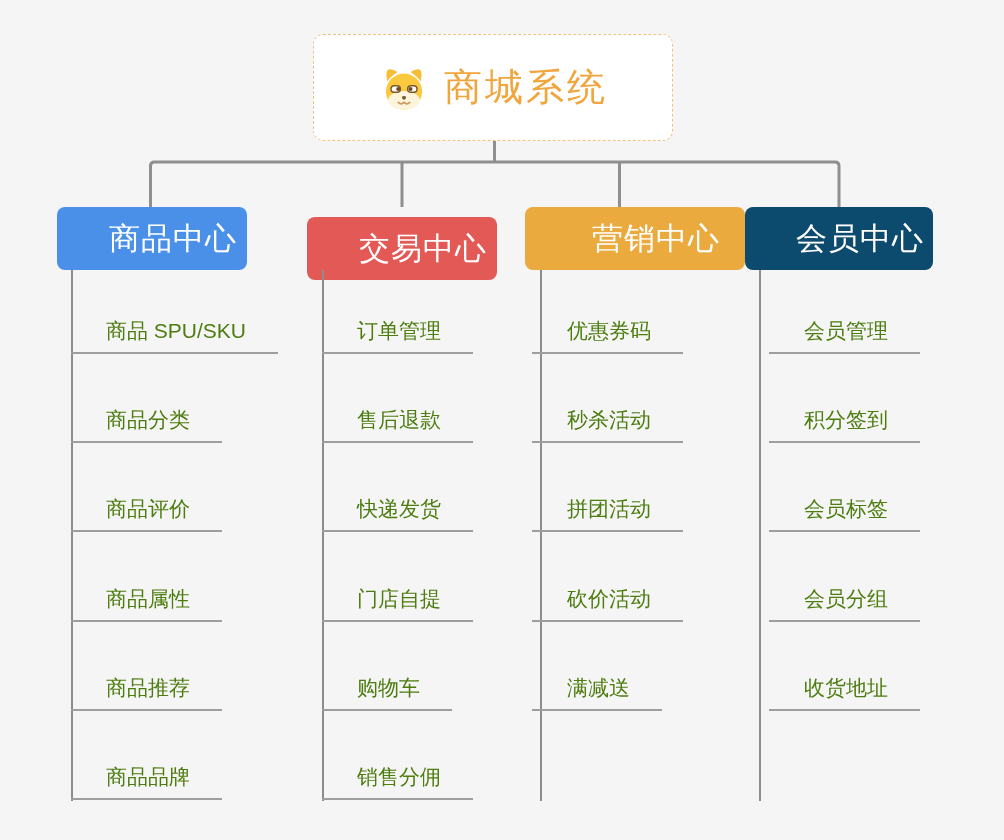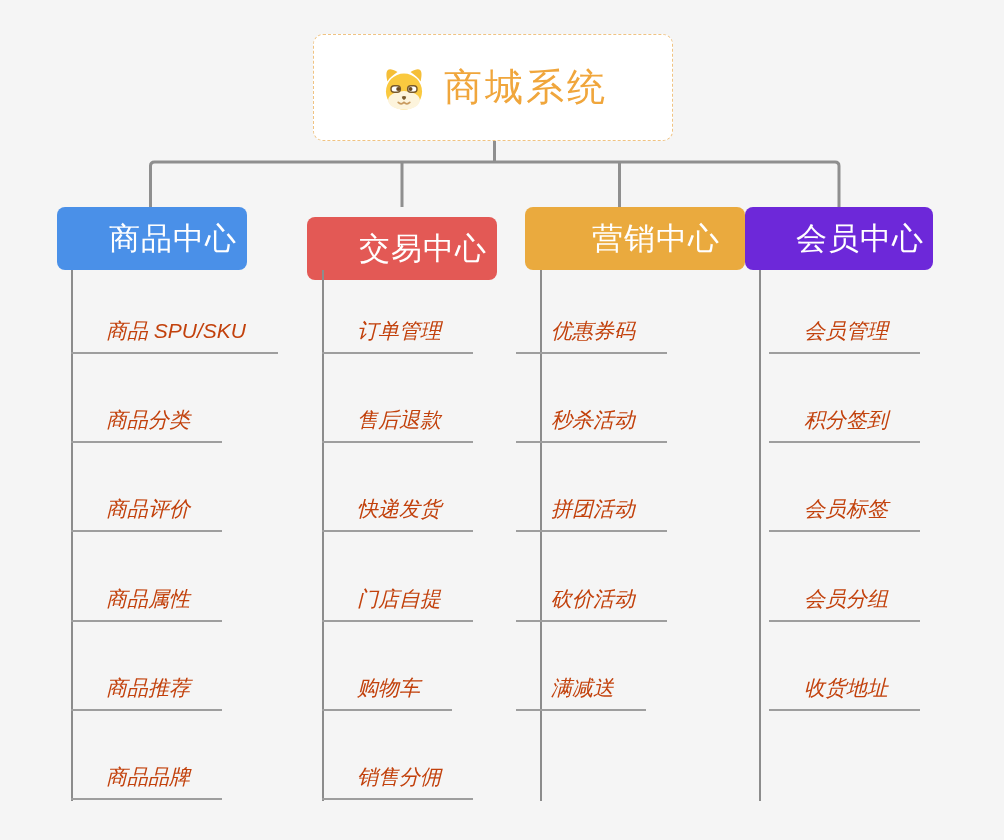--- a/index.html
+++ b/index.html
@@ -61,23 +61,22 @@
     display:flex;align-items:flex-end;
   }
   .node{
     width:max-content;
     padding:0 32px 7px 35px;
     border-bottom:2px solid #9e9e9e;
     box-sizing:border-box;
   }
   .node-label{
     font-size:21px;
-    color:#c2410c;
+    color:#4d7c0f;
     white-space:nowrap;
-    font-style:italic;
   }
 </style>
 </head>
 <body>
 
 <div class="canvas" style="background-color: rgb(245, 245, 245);">
 
   <svg class="connectors" viewBox="0 0 1004 840" xmlns="http://www.w3.org/2000/svg">
     <g stroke="#8f8f8f" stroke-width="3" fill="none">
       <path d="M494.5 140 L494.5 163"></path>
@@ -105,21 +104,21 @@
 
   <div class="branch" style="left: 57px; width: 190px; background-color: rgb(74, 144, 232);">
     <span class="branch-label">商品中心</span>
   </div>
   <div class="branch" style="left: 307px; width: 190px; background-color: rgb(227, 89, 85); margin-top: 10px;">
     <span class="branch-label">交易中心</span>
   </div>
   <div class="branch" style="left: 525px; width: 220px; background-color: rgb(234, 170, 62);">
     <span class="branch-label">营销中心</span>
   </div>
-  <div class="branch" style="left: 745px; width: 188px; background-color: #6d28d9;">
+  <div class="branch" style="left: 745px; width: 188px; background-color: #0c4a6e;">
     <span class="branch-label">会员中心</span>
   </div>
 
   <div class="vline" style="left:71px"></div>
   <div class="vline" style="left:322px"></div>
   <div class="vline" style="left:540px"></div>
   <div class="vline" style="left:759px"></div>
 
   <div class="items" style="left:71px">
     <div class="item">
@@ -156,21 +155,21 @@
         <div class="node"><span class="node-label">门店自提</span></div>
       </div>
     <div class="item">
         <div class="node"><span class="node-label">购物车</span></div>
       </div>
     <div class="item">
         <div class="node"><span class="node-label">销售分佣</span></div>
       </div>
   </div>
 
-  <div class="items" style="left:516px">
+  <div class="items" style="left:532px">
     <div class="item">
         <div class="node"><span class="node-label">优惠券码</span></div>
       </div>
     <div class="item">
         <div class="node"><span class="node-label">秒杀活动</span></div>
       </div>
     <div class="item">
         <div class="node"><span class="node-label">拼团活动</span></div>
       </div>
     <div class="item">

